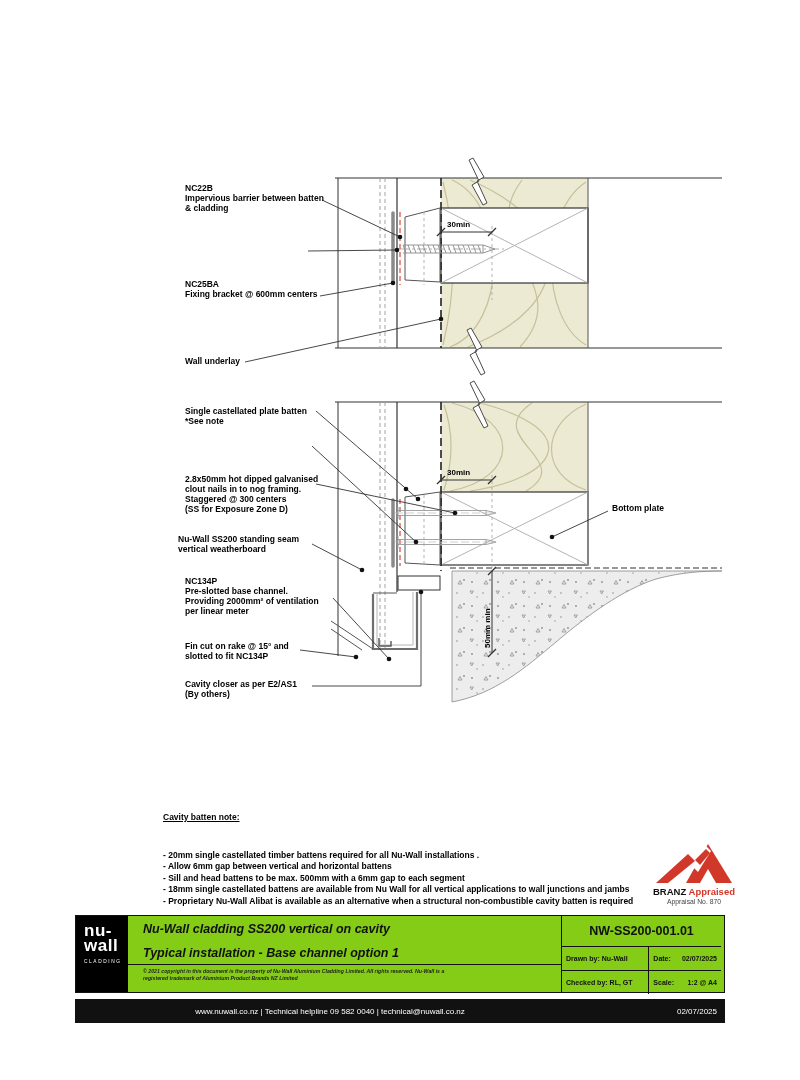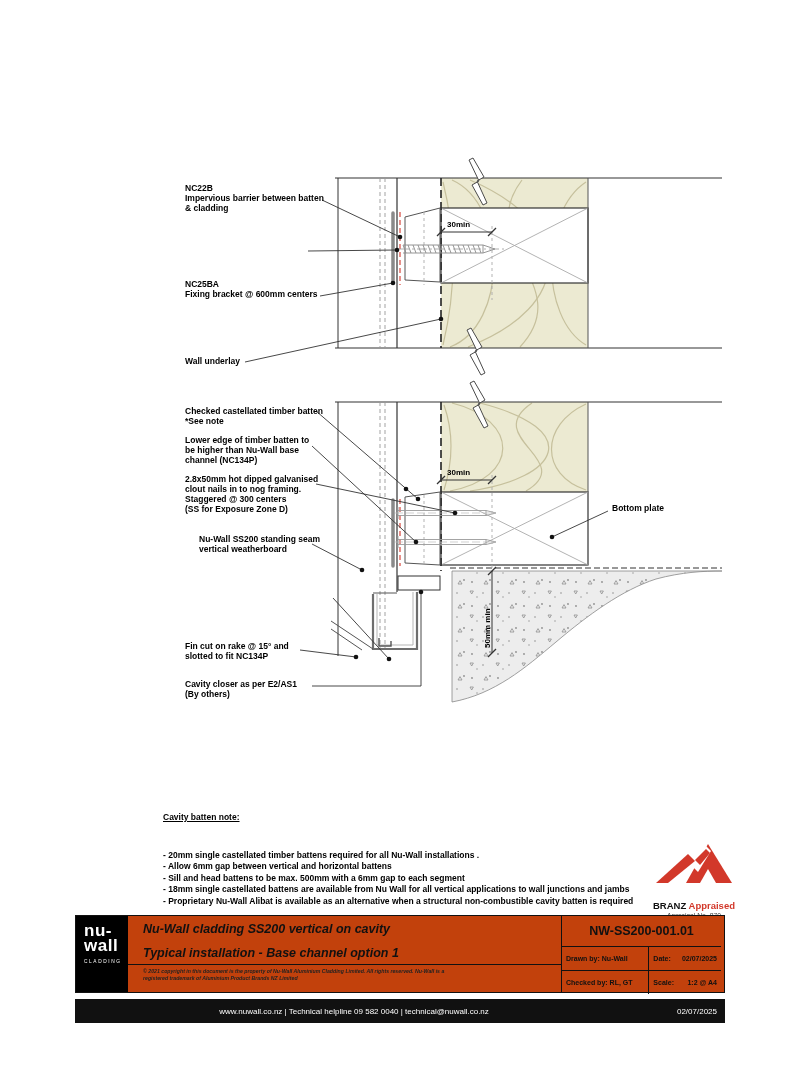--- a/index.html
+++ b/index.html
@@ -6,44 +6,44 @@
   .sheet{position:relative;width:800px;height:1080px;background:#fff;overflow:hidden;
          font-family:"Liberation Sans",sans-serif;color:#111;}
   svg{position:absolute;left:0;top:0;}
   .lbl{position:absolute;font-size:8.5px;font-weight:700;line-height:10px;white-space:nowrap;color:#000;}
   .lbl .code{font-weight:700;}
   .dim{position:absolute;font-size:8px;font-weight:700;white-space:nowrap;color:#000;}
   .dim-rot{transform:rotate(-90deg);transform-origin:0 0;}
   .notes{position:absolute;left:163px;top:812px;font-size:8.5px;font-weight:700;line-height:11.6px;color:#000;}
   .notes-title{text-decoration:underline;margin-bottom:26px;}
   .branz{position:absolute;left:648px;top:836px;width:92px;text-align:center;}
-  .branz-text{font-size:9.5px;font-weight:700;margin-top:16px;}
+  .branz-text{font-size:9.5px;font-weight:700;margin-top:2px;}
   .branz-text .red{color:#d2382a;}
   .branz-sub{font-size:6.8px;color:#444;margin-top:1px;}
   .titleblock{position:absolute;left:75px;top:915px;width:650px;height:78px;
-              border:1.6px solid #111;box-sizing:border-box;background:#c2410c;}
+              border:1.6px solid #111;box-sizing:border-box;background:#84cc16;}
   .tb-logo{position:absolute;left:0;top:0;width:52px;height:100%;background:#000;color:#fff;}
   .tb-logo .nu{font-size:17px;font-weight:700;line-height:15px;padding:7px 0 0 8px;letter-spacing:0.5px;}
   .tb-logo .cladding{font-size:4.8px;letter-spacing:1.6px;padding:6px 0 0 8px;}
   .tb-mid{position:absolute;left:52px;top:0;width:433px;height:100%;box-sizing:border-box;font-style:italic;}
   .tb-title{position:absolute;left:15px;top:6px;font-size:12.5px;font-weight:700;}
   .tb-subtitle{position:absolute;left:15px;top:30px;font-size:12.5px;font-weight:700;text-align:right;}
   .tb-copy{position:absolute;left:0;top:48px;width:100%;height:27px;border-top:1px solid #111;
            box-sizing:border-box;padding:3px 6px 0 15px;font-size:5.2px;font-weight:700;line-height:6.5px;color:#222;}
   .tb-right{position:absolute;left:485px;top:0;width:160px;height:100%;border-left:1px solid #111;box-sizing:border-box;}
   .tb-drawno{position:absolute;left:0;top:0;width:100%;height:30px;display:flex;align-items:center;
              justify-content:center;font-size:12.5px;font-weight:700;}
   .tb-row{position:absolute;left:0;width:100%;height:24px;border-top:1px solid #111;box-sizing:border-box;display:flex;}
   .tb-row.r2{top:30px;}  .tb-row.r3{top:54px;}
   .tb-cell{font-size:7px;font-weight:700;display:flex;align-items:center;padding:0 4px;box-sizing:border-box;}
   .tb-cell.left{width:88px;}
   .tb-cell.right{width:74px;border-left:1px solid #111;justify-content:space-between;}
   .footer{position:absolute;left:75px;top:999px;width:650px;height:24px;background:#111;color:#fff;}
   .footer-contact{position:absolute;left:0;top:0;width:510px;height:100%;display:flex;align-items:center;
-                  justify-content:center;font-size:8px;padding-left:24px;}
+                  justify-content:center;font-size:8px;}
   .footer-date{position:absolute;right:8px;top:0;height:100%;display:flex;align-items:center;font-size:8px;}
 </style>
 </head>
 <body>
 
 <div class="sheet">
 
   <svg width="800" height="780" viewBox="0 0 800 780">
     <defs>
       <pattern id="stip" x="0" y="0" width="26" height="24" patternUnits="userSpaceOnUse">
@@ -219,37 +219,38 @@
   </div>
   <div class="lbl" style="left:185px;top:279px">
     <div class="code">NC25BA</div>
     <div>Fixing bracket @ 600mm centers</div>
   </div>
   <div class="lbl" style="left:185px;top:356px">
     <div>Wall underlay</div>
   </div>
 
   <div class="lbl" style="left:185px;top:406px">
-    <div>Checked castellated timber batten</div>
+    <div>Single castellated plate batten</div>
     <div>*See note</div>
-  </div>
-  <div class="lbl" style="left:185px;top:435px">
-    <div>Lower edge of timber batten to</div>
-    <div>be higher than Nu-Wall base</div>
-    <div>channel (NC134P)</div>
   </div>
   <div class="lbl" style="left:185px;top:474px">
     <div>2.8x50mm hot dipped galvanised</div>
     <div>clout nails in to nog framing.</div>
     <div>Staggered @ 300 centers</div>
     <div>(SS for Exposure Zone D)</div>
   </div>
-  <div class="lbl" style="left:199px;top:534px">
+  <div class="lbl" style="left:178px;top:534px">
     <div>Nu-Wall SS200 standing seam</div>
     <div>vertical weatherboard</div>
+  </div>
+  <div class="lbl" style="left:185px;top:576px">
+    <div class="code">NC134P</div>
+    <div>Pre-slotted base channel.</div>
+    <div>Providing 2000mm² of ventilation</div>
+    <div>per linear meter</div>
   </div>
   <div class="lbl" style="left:185px;top:641px">
     <div>Fin cut on rake @ 15° and</div>
     <div>slotted to fit NC134P</div>
   </div>
   <div class="lbl" style="left:185px;top:679px">
     <div>Cavity closer as per E2/AS1</div>
     <div>(By others)</div>
   </div>
   <div class="lbl" style="left:612px;top:503px">

